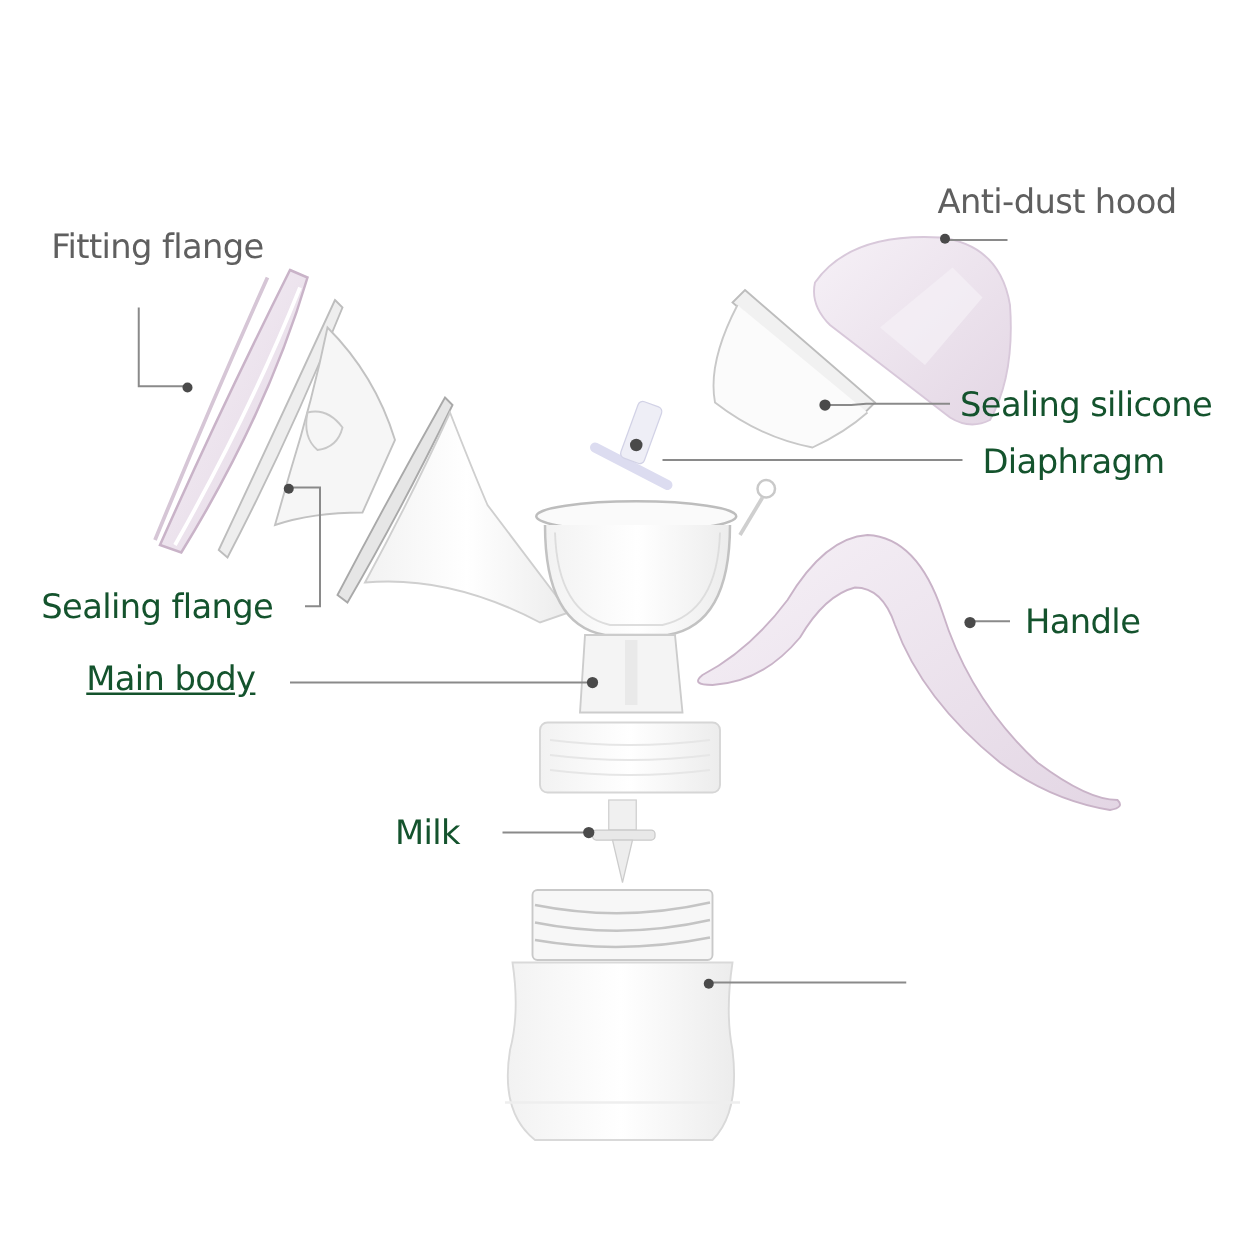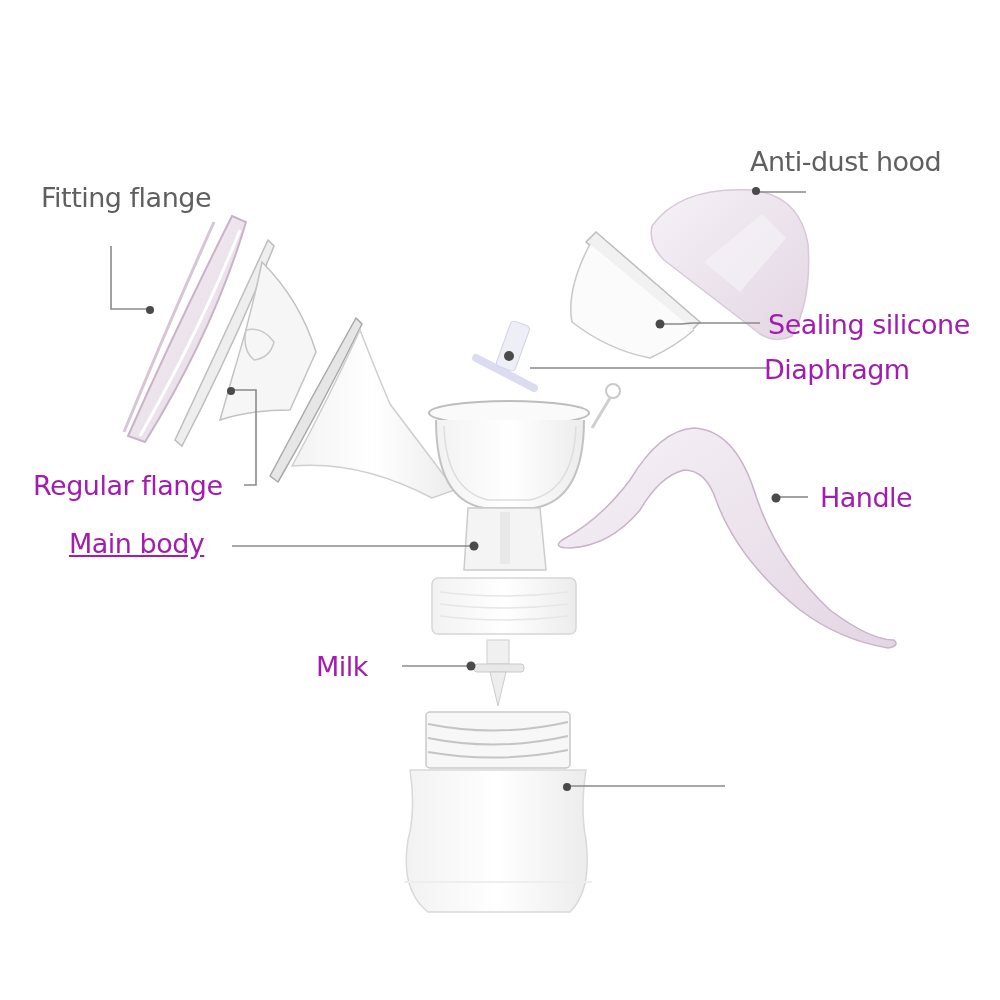--- a/index.html
+++ b/index.html
@@ -1,20 +1,20 @@
 <!DOCTYPE html>
 <html><head>
 <meta charset="utf-8">
 <style>
   html, body { margin: 0; padding: 0; background: #ffffff; }
   body { width: 1000px; height: 1000px; position: relative; overflow: hidden; font-family: "DejaVu Sans", sans-serif; }
   .stage { position: absolute; left: 0; top: 0; width: 1000px; height: 1000px; }
   .label { position: absolute; font-family: "DejaVu Sans", sans-serif; font-size: 27px; letter-spacing: -0.5px; white-space: nowrap; line-height: 1; }
   .label.gray { color: #5f5f5f; }
-  .label.dark { color: #a21caf; }
+  .label.dark { color: #14532d; }
   svg.art { position: absolute; left: 0; top: 0; }
 </style>
 </head>
 <body>
 
 <div class="stage">
 
   <svg class="art" width="1000" height="1000" viewBox="0 0 1000 1000">
     <defs>
       <linearGradient id="pinkGrad" x1="0" y1="0" x2="1" y2="1">
@@ -111,19 +111,19 @@
       <circle cx="756" cy="191" r="4"></circle>
       <circle cx="660" cy="324" r="4.5"></circle>
       <circle cx="509" cy="356" r="5"></circle>
       <circle cx="776" cy="498" r="4.5"></circle>
     </g>
   </svg>
 
   <div class="label gray" style="left:41px; top:184px;">Fitting flange</div>
   <div class="label gray" style="left:750px; top:148px;">Anti-dust hood</div>
   <div class="label dark" style="left:768px; top:311px;">Sealing silicone</div>
-  <div class="label dark" style="left:764px; top:356px;">Diaphragm</div>
-  <div class="label dark" style="left:33px; top:472px;">Regular flange</div>
+  <div class="label dark" style="left:786px; top:356px;">Diaphragm</div>
+  <div class="label dark" style="left:33px; top:472px;">Sealing flange</div>
   <div class="label dark" style="left:820px; top:484px;">Handle</div>
   <div class="label dark" style="left:69px; top:530px;text-decoration:underline;">Main body</div>
   <div class="label dark" style="left:316px; top:653px;">Milk</div>
 
 </div>
 
 </body></html>

